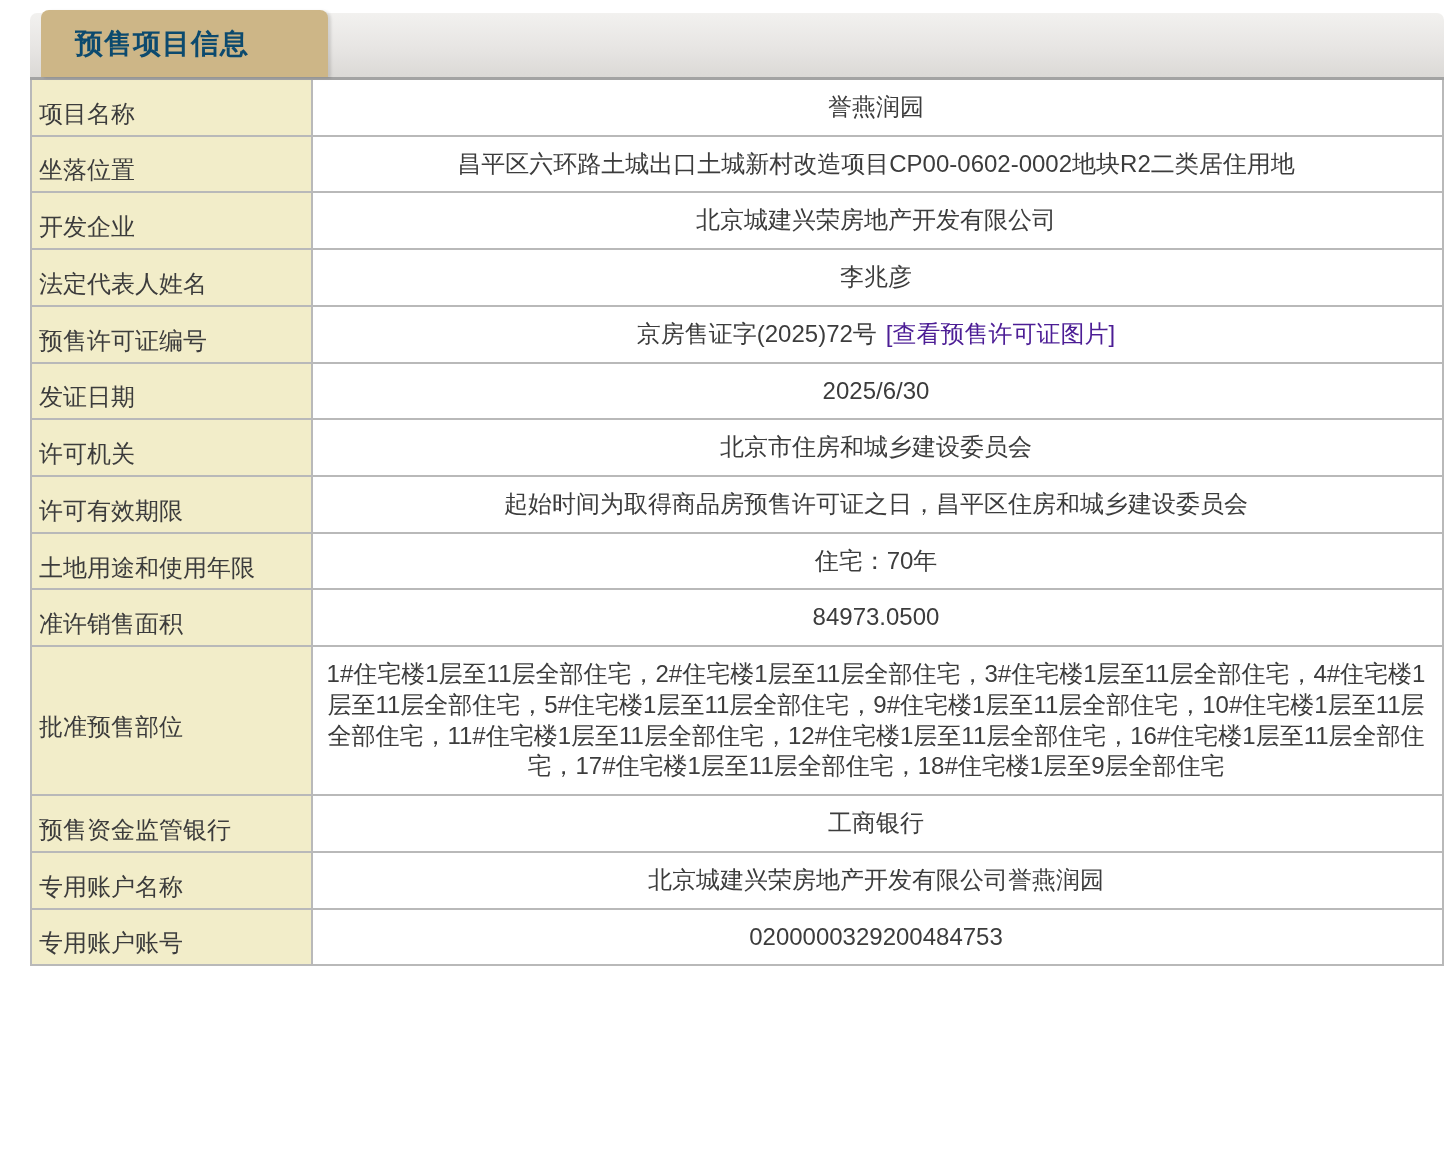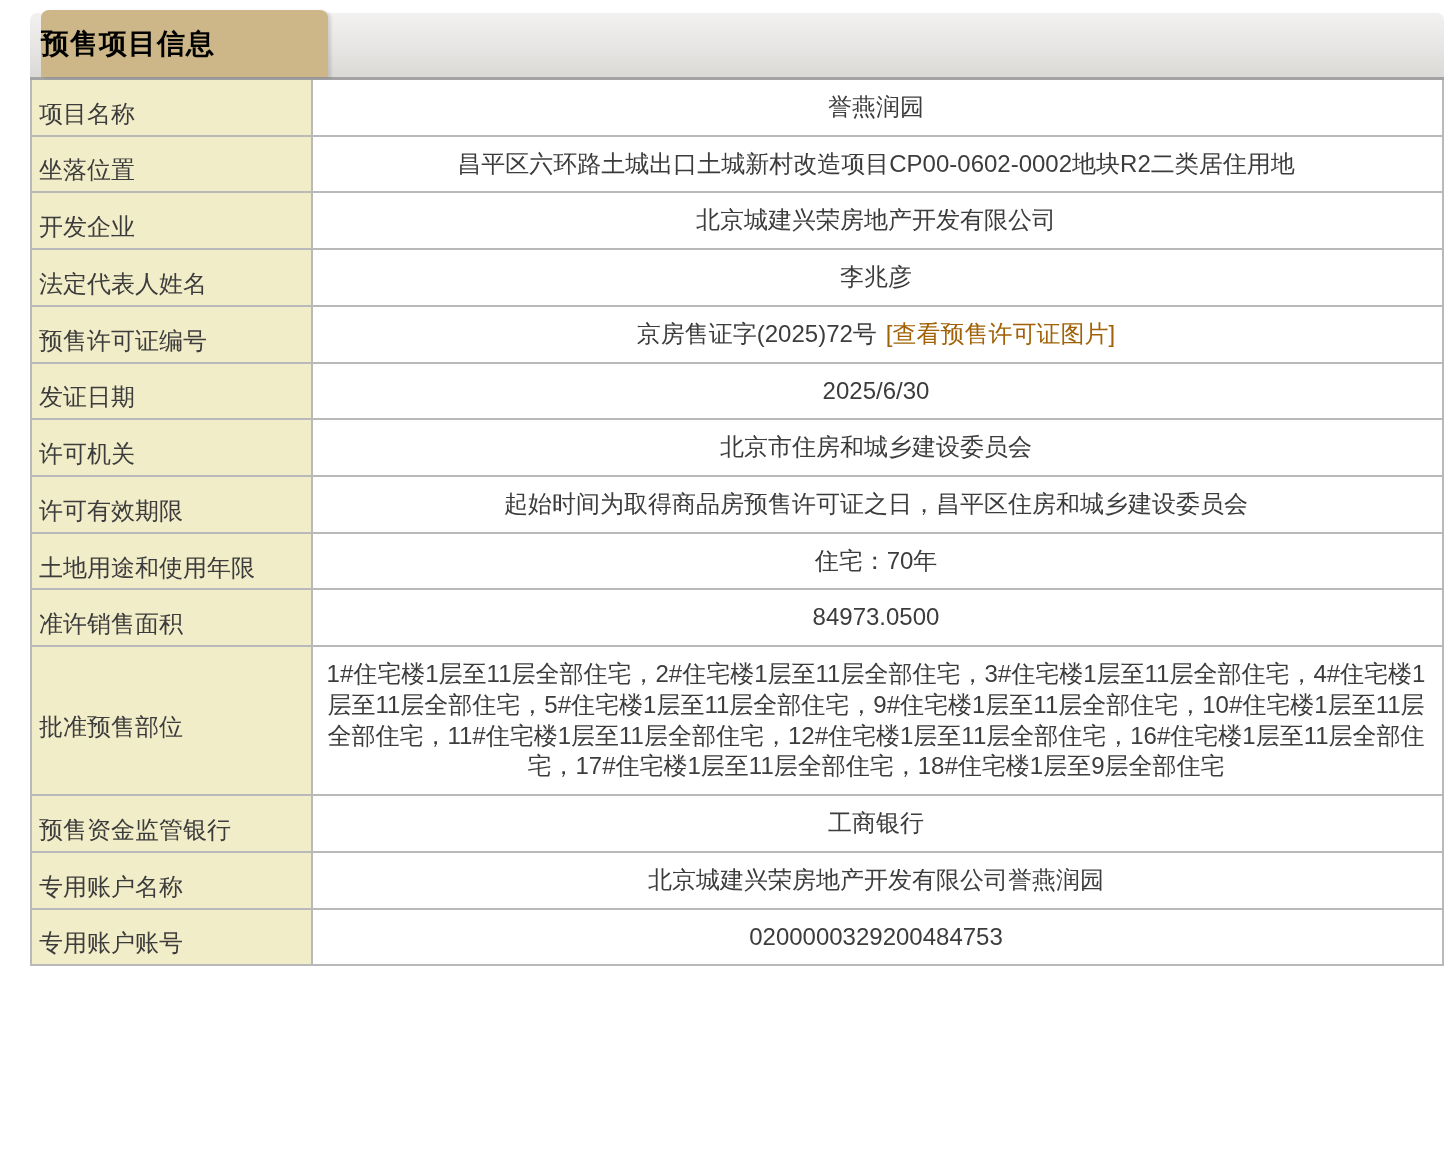--- a/index.html
+++ b/index.html
@@ -32,21 +32,22 @@
     top: -3px;
     width: 287px;
     height: 67px;
     background: #cdb687;
     border-radius: 8px 8px 0 0;
     box-shadow: 3px 1px 3px rgba(0,0,0,0.12);
     display: flex;
     align-items: center;
   }
   .tab-title {
-    color: #000000;
+    padding-left: 34px;
+    color: #0c4a6e;
     font-weight: bold;
     font-size: 28px;
     letter-spacing: 1px;
     white-space: nowrap;
   }
 
   table.info {
     width: 100%;
     table-layout: fixed;
     border-collapse: collapse;
@@ -71,21 +72,21 @@
     vertical-align: middle;
     padding: 12px 16px 12px 13px;
     border: 2px solid #b9b9b9;
     font-size: 24px;
     line-height: 1.28;
     color: #3c3c3c;
     word-break: break-all;
     text-align: center;
   }
   .license-link {
-    color: #a16207;
+    color: #4c1d95;
     text-decoration: none;
     margin-left: 9px;
     cursor: pointer;
   }
 </style>
 </head>
 <body>
 
 <div class="wrap">
 

